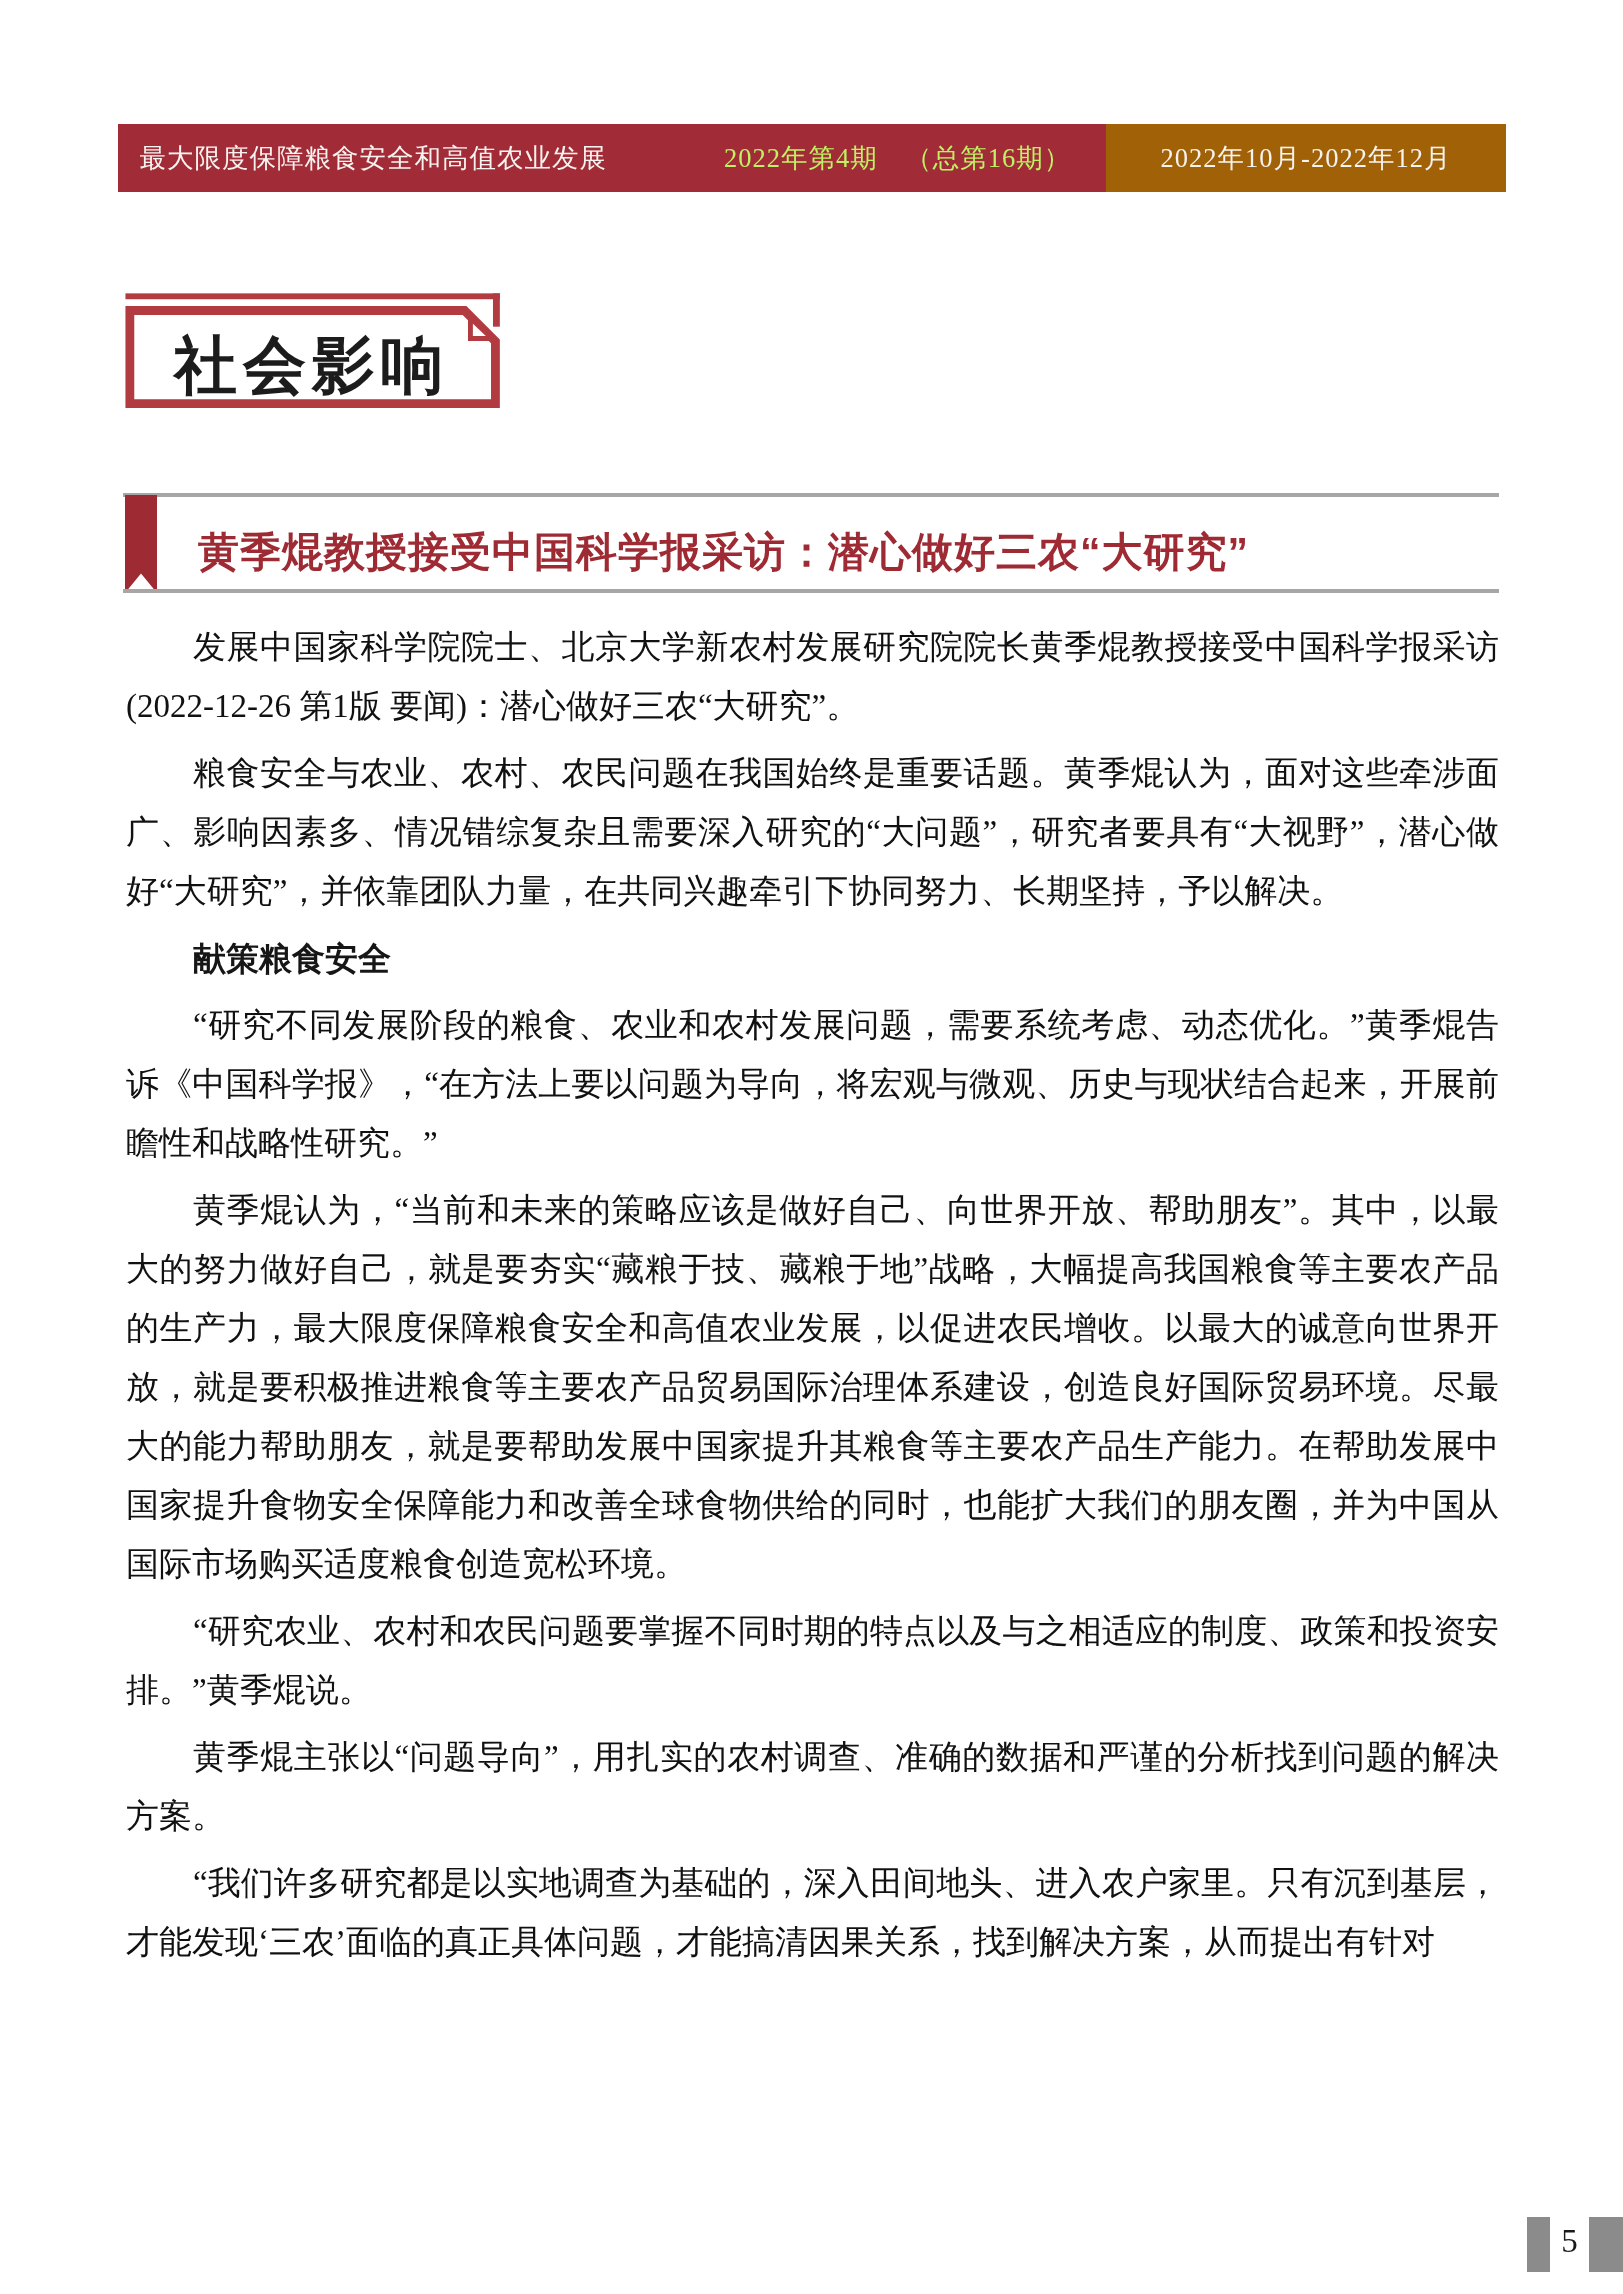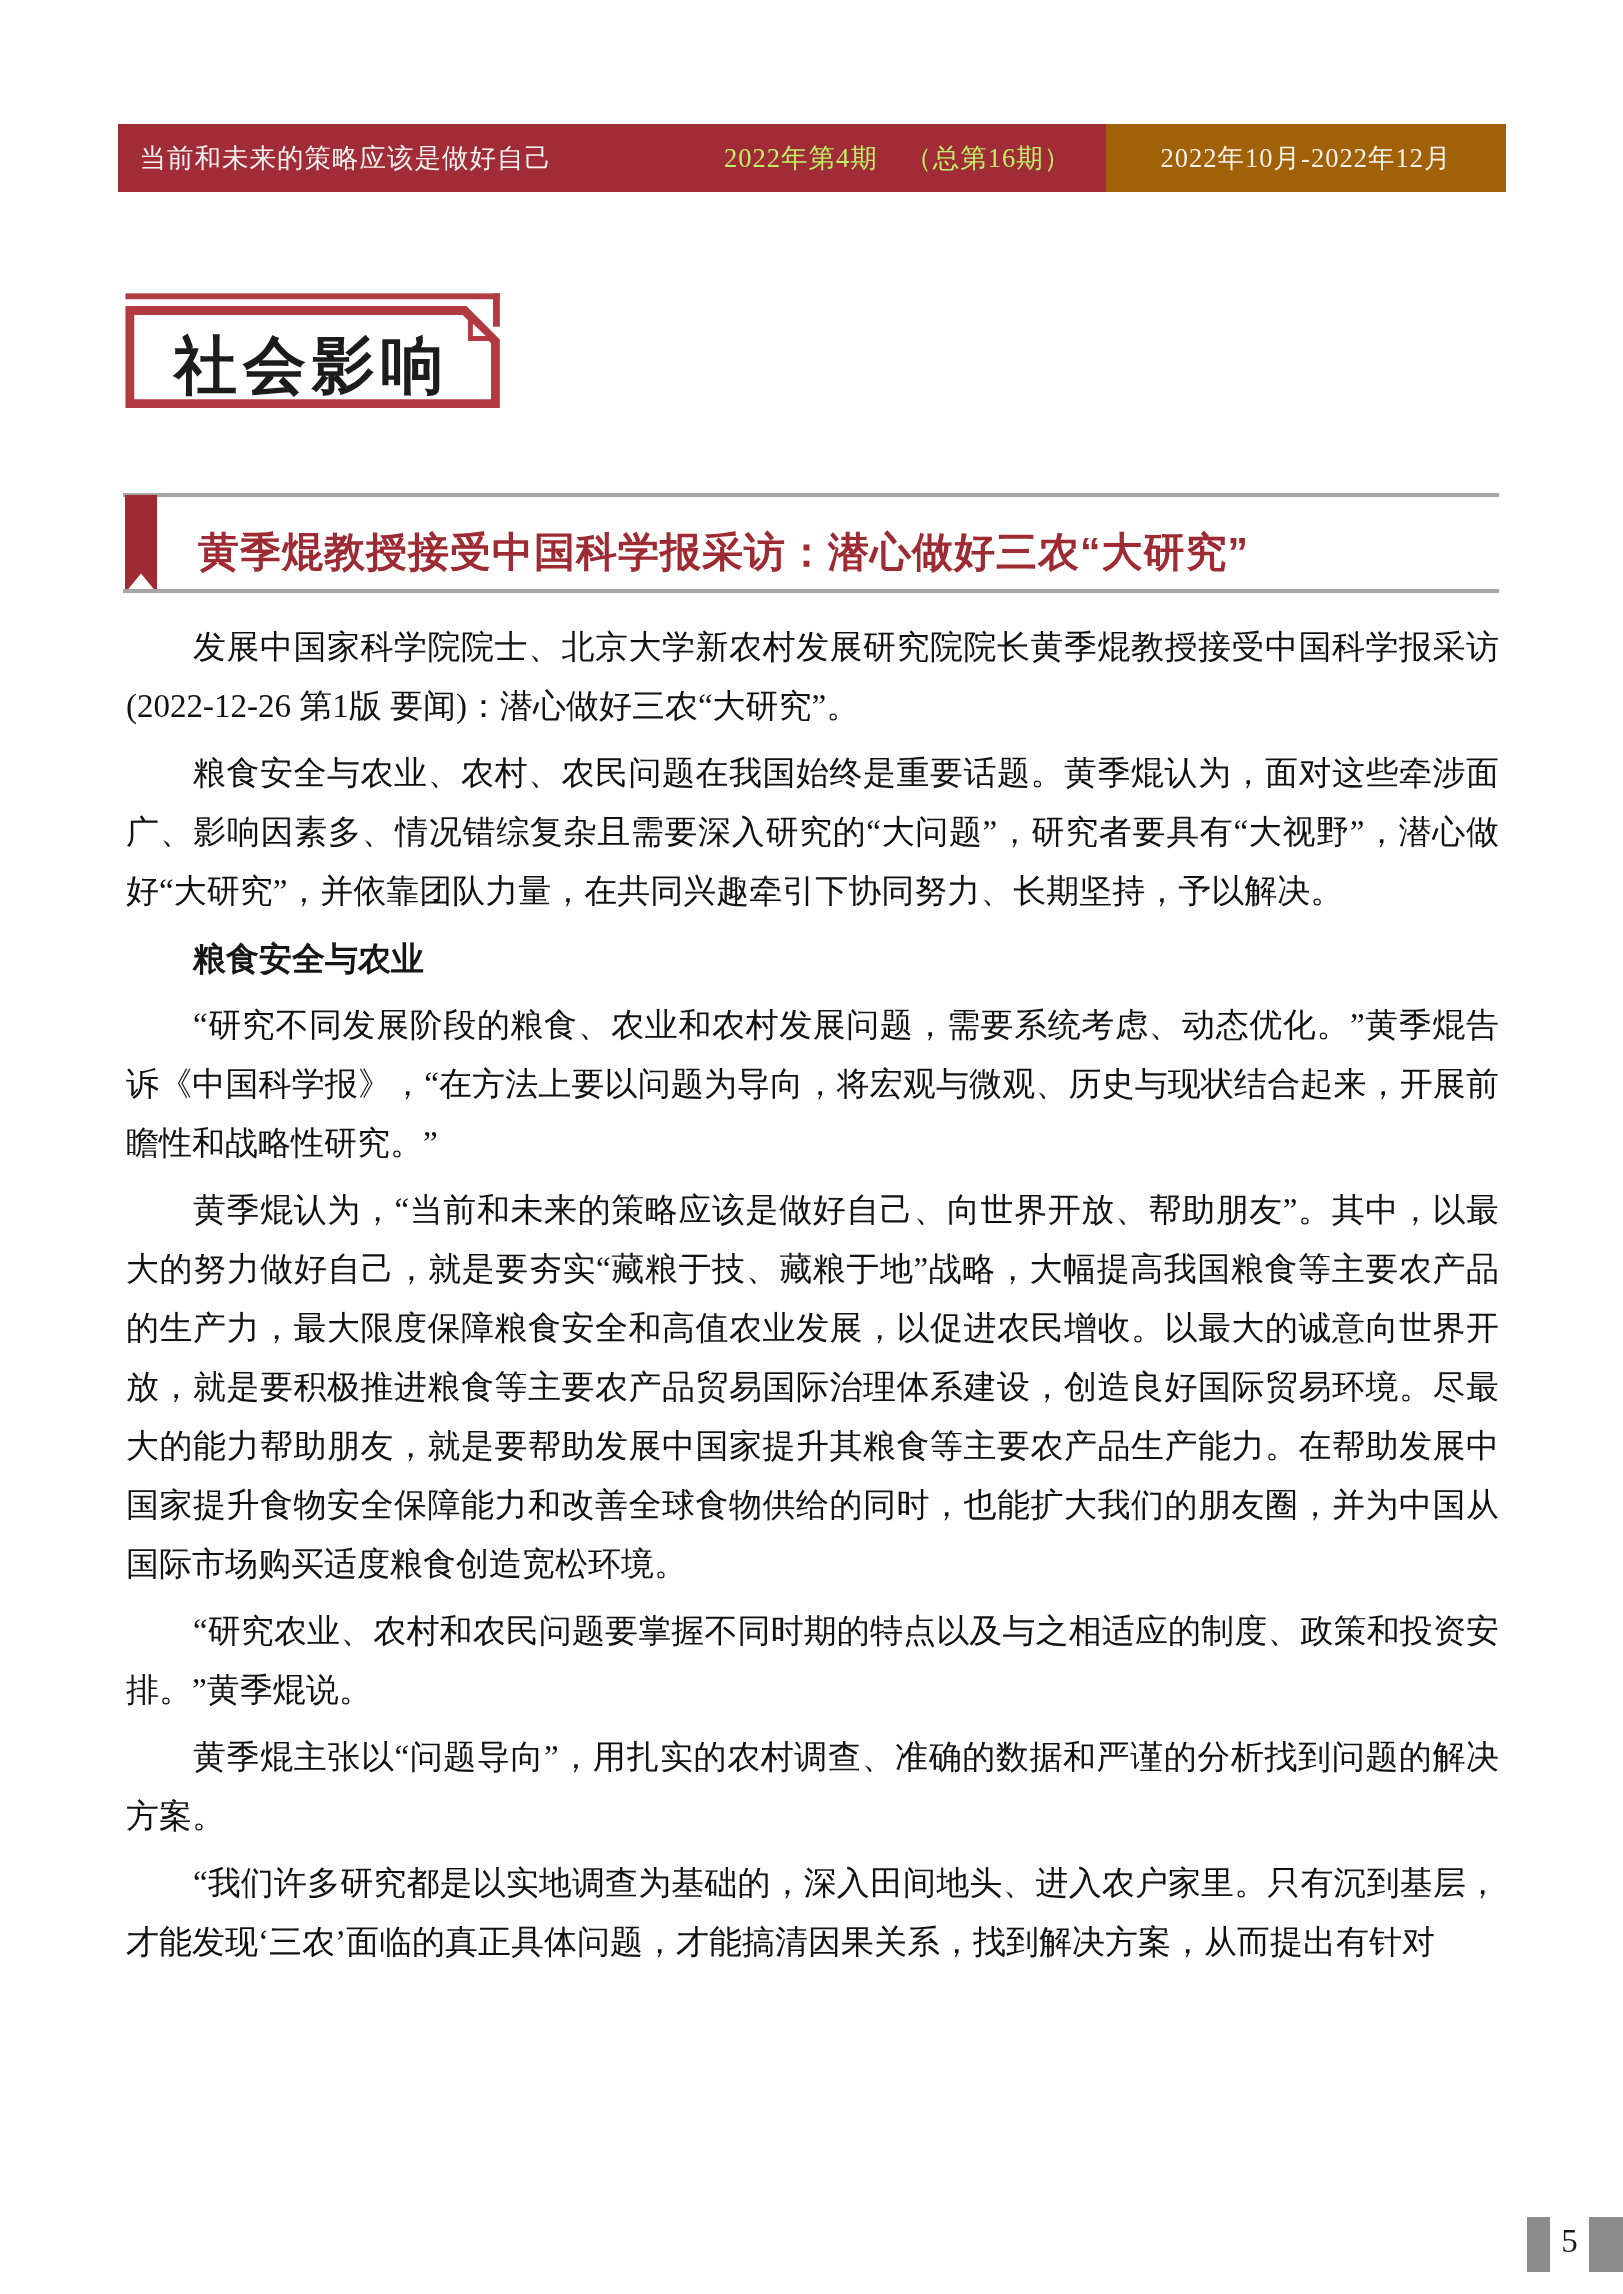--- a/index.html
+++ b/index.html
@@ -89,21 +89,21 @@
     font-family:"Liberation Serif","DejaVu Serif",serif;
   }
 </style>
 </head>
 <body>
 
 <div class="page">
 
   <div class="header-bar">
     <div class="header-red">
-      <div class="header-title">当前和未来的策略应该是做好自己</div>
+      <div class="header-title">最大限度保障粮食安全和高值农业发展</div>
       <div class="header-issue">2022年第4期　（总第16期）</div>
     </div>
     <div class="header-gray">2022年10月-2022年12月</div>
   </div>
 
   <svg class="section-box-svg" width="1623" height="2295" viewBox="0 0 1656 2341" aria-hidden="true">
 
     <rect x="128" y="299" width="382" height="6" fill="#B23B41"></rect>
     <rect x="503" y="299" width="7" height="34" fill="#B23B41"></rect>
 
@@ -114,21 +114,21 @@
   <div class="section-title">社会影响</div>
 
   <div class="banner-line-top"></div>
   <div class="banner-ribbon"></div>
   <div class="banner-title">黄季焜教授接受中国科学报采访：潜心做好三农“大研究”</div>
   <div class="banner-line-bottom"></div>
 
   <div class="article-body">
     <p>发展中国家科学院院士、北京大学新农村发展研究院院长黄季焜教授接受中国科学报采访(2022-12-26 第1版 要闻)：潜心做好三农“大研究”。</p>
     <p>粮食安全与农业、农村、农民问题在我国始终是重要话题。黄季焜认为，面对这些牵涉面广、影响因素多、情况错综复杂且需要深入研究的“大问题”，研究者要具有“大视野”，潜心做好“大研究”，并依靠团队力量，在共同兴趣牵引下协同努力、长期坚持，予以解决。</p>
-    <p class="subhead">粮食安全与农业</p>
+    <p class="subhead">献策粮食安全</p>
     <p>“研究不同发展阶段的粮食、农业和农村发展问题，需要系统考虑、动态优化。”黄季焜告诉《中国科学报》，“在方法上要以问题为导向，将宏观与微观、历史与现状结合起来，开展前瞻性和战略性研究。”</p>
     <p>黄季焜认为，“当前和未来的策略应该是做好自己、向世界开放、帮助朋友”。其中，以最大的努力做好自己，就是要夯实“藏粮于技、藏粮于地”战略，大幅提高我国粮食等主要农产品的生产力，最大限度保障粮食安全和高值农业发展，以促进农民增收。以最大的诚意向世界开放，就是要积极推进粮食等主要农产品贸易国际治理体系建设，创造良好国际贸易环境。尽最大的能力帮助朋友，就是要帮助发展中国家提升其粮食等主要农产品生产能力。在帮助发展中国家提升食物安全保障能力和改善全球食物供给的同时，也能扩大我们的朋友圈，并为中国从国际市场购买适度粮食创造宽松环境。</p>
     <p>“研究农业、农村和农民问题要掌握不同时期的特点以及与之相适应的制度、政策和投资安排。”黄季焜说。</p>
     <p>黄季焜主张以“问题导向”，用扎实的农村调查、准确的数据和严谨的分析找到问题的解决方案。</p>
     <p>“我们许多研究都是以实地调查为基础的，深入田间地头、进入农户家里。只有沉到基层，才能发现‘三农’面临的真正具体问题，才能搞清因果关系，找到解决方案，从而提出有针对</p>
   </div>
 
   <div class="footer-block-left"></div>
   <div class="page-number">5</div>
   <div class="footer-block-right"></div>

